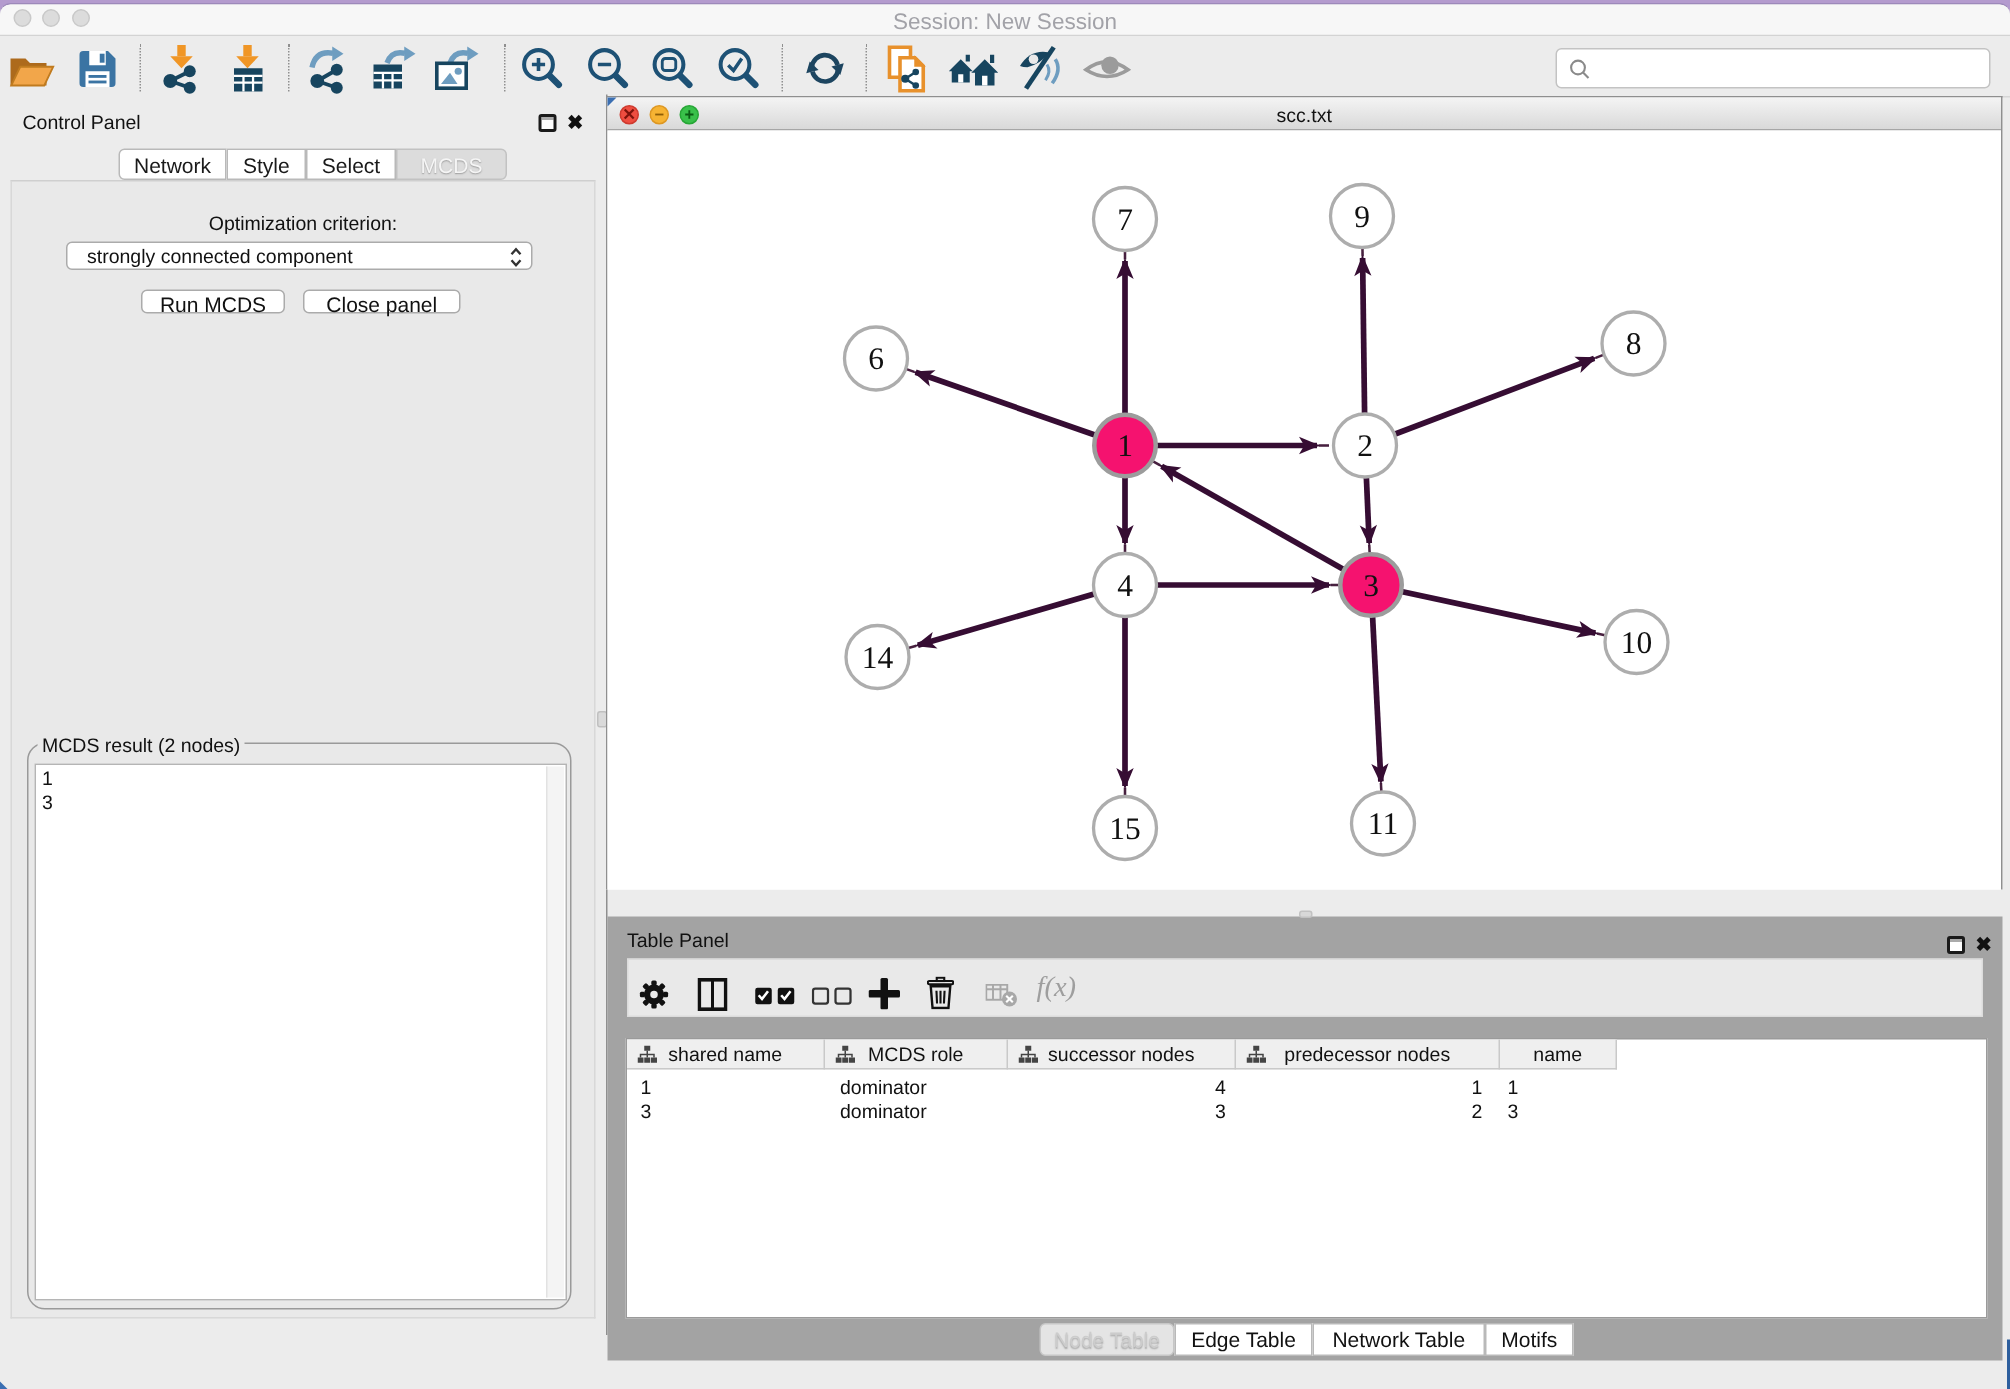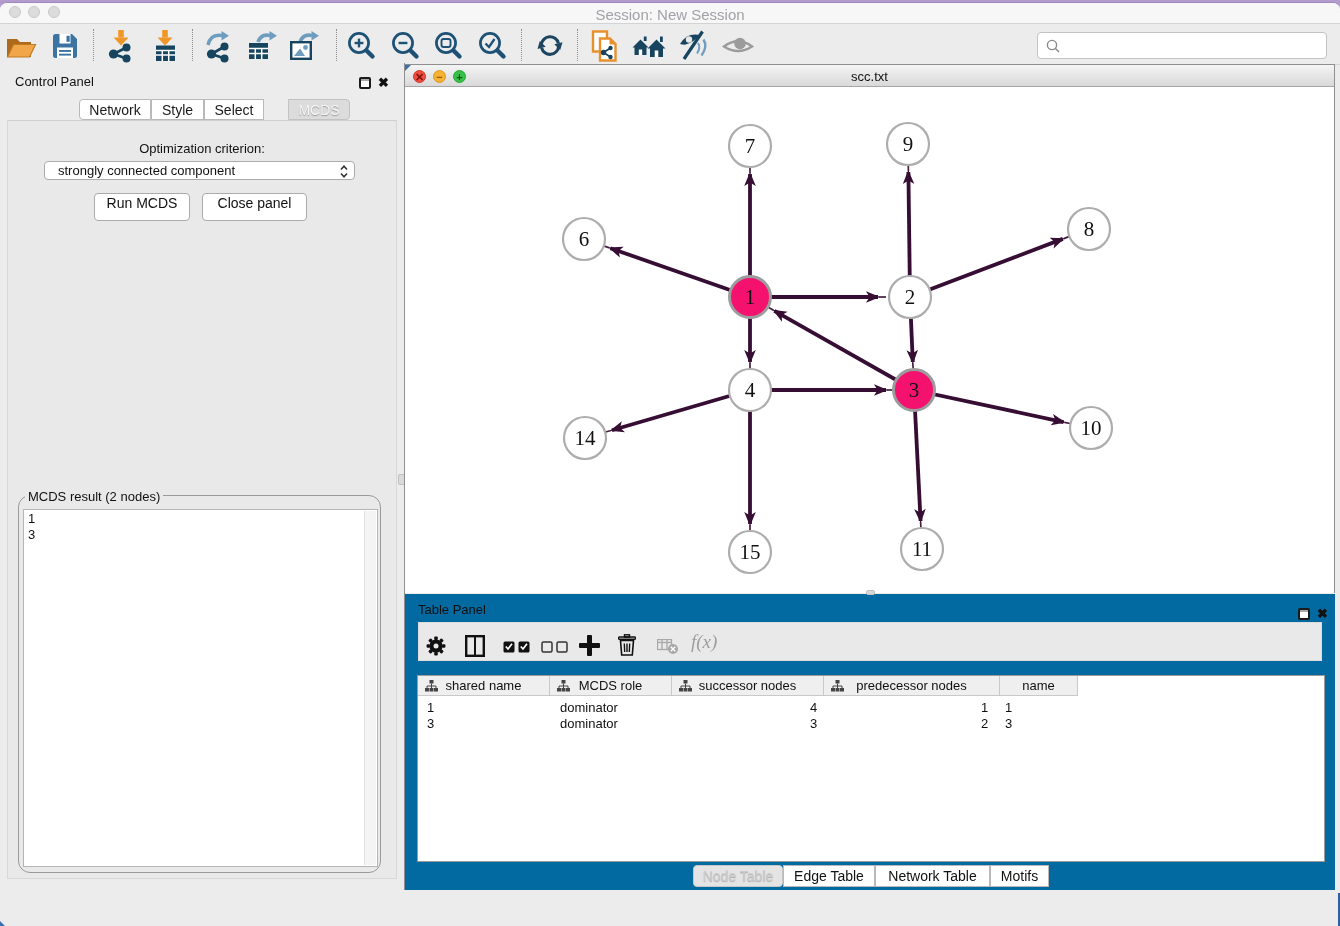--- a/index.html
+++ b/index.html
@@ -21,35 +21,35 @@
 .winbtns { position:absolute; top:10px; }
 .floatbox { display:inline-block; width:12px; height:12px; border:2px solid #1a1a1a; border-radius:2px; background:#fff; vertical-align:middle; box-shadow:inset 0 2px 0 #aaa; }
 .closex { display:inline-block; font-size:13px; font-weight:bold; color:#111; vertical-align:middle; margin-left:7px; }
 
 .tab { position:absolute; top:36px; height:21px; background:#fff; border:1px solid #b9b9b9; font-size:14px; color:#1a1a1a; text-align:center; line-height:20px; }
 .tab.sel { background:#dcdcdc; color:#f5f5f5; text-shadow:0 1px 1px #999; border-color:#c2c2c2; }
 #mcdsbody { position:absolute; left:7px; top:57px; width:390px; height:759px; background:#e9e9e9; border:1px solid #d8d8d8; border-top:1px solid #cfcfcf; }
 #optlabel { position:absolute; left:0; top:78px; width:100%; text-align:center; font-size:13px; color:#111; }
 #dropdown { position:absolute; left:44px; top:98px; width:311px; height:19px; background:#fff; border:1px solid #ababab; border-radius:4px; font-size:13px; color:#111; line-height:17px; padding-left:13px; }
 #dropdown svg { position:absolute; right:5px; top:2px; }
-.btn { position:absolute; top:130px; height:28px; background:#fff; border:1px solid #ababab; border-radius:4px; font-size:14px; color:#111; text-align:center; line-height:18px; }
+.btn { position:absolute; top:130px; height:16px; background:#fff; border:1px solid #ababab; border-radius:4px; font-size:14px; color:#111; text-align:center; line-height:18px; }
 
 #fieldset { position:absolute; left:18px; top:432px; width:363px; height:378px; border:1px solid #9a9a9a; border-radius:12px; }
 #fieldset .legend { position:absolute; left:6px; top:-7px; background:#e9e9e9; padding:0 3px; font-size:13px; color:#111; }
 #resultbox { position:absolute; left:4px; top:13px; width:355px; height:358px; background:#fff; border:1px solid #b5b5b5; font-size:13px; color:#111; padding:1px 0 0 4px; line-height:16px; }
 #resultbox .sb { position:absolute; right:1px; top:1px; width:12px; height:354px; background:#f4f4f4; border-left:1px solid #e2e2e2; }
 
 #netwin { position:absolute; left:404px; top:61px; width:931px; height:529px; border:1px solid #8f8f8f; border-bottom:none; background:#fff; }
 #nettitle { position:absolute; left:0; top:0; width:100%; height:22px; background:linear-gradient(#f4f4f4,#d9d9d9); border-bottom:1px solid #a6a6a6; }
 #nettitle .t { position:absolute; top:4px; width:100%; text-align:center; font-size:13px; color:#111; }
 .mtl { position:absolute; top:5px; width:13px; height:13px; border-radius:50%; font-size:11px; font-weight:bold; text-align:center; line-height:12px; }
 #canvas { position:absolute; left:0; top:22px; width:929px; height:506px; background:#fff; }
 #corner { position:absolute; left:0; top:0; width:0; height:0; border-top:6px solid #3b6fb2; border-right:6px solid transparent; }
 
-#tpanel { position:absolute; left:405px; top:591px; width:930px; height:296px; background:#0369a1; }
+#tpanel { position:absolute; left:405px; top:608px; width:930px; height:296px; background:#a3a3a3; }
 #tpanel .hdr { position:absolute; left:13px; top:8px; font-size:13px; color:#111; }
 #ttoolbar { position:absolute; left:13px; top:28px; width:904px; height:39px; background:#e9e9e9; border:1px solid #dcdcdc; }
 .tti { position:absolute; top:7px; }
 #ttable { position:absolute; left:12px; top:81px; width:908px; height:187px; background:#fff; border:1px solid #9a9a9a; }
 .th { position:absolute; top:0; height:20px; background:#efefef; border-right:1px solid #c9c9c9; border-bottom:1px solid #c9c9c9; font-size:13px; color:#111; text-align:center; line-height:19px; }
 .th svg { position:absolute; left:7px; top:4px; }
 .td { position:absolute; font-size:13px; color:#111; }
 
 .btab { position:absolute; top:271px; height:22px; background:#fff; border:1px solid #b9b9b9; font-size:14px; color:#111; text-align:center; line-height:21px; }
 .btab.sel { background:#e4e4e4; color:#ccc; text-shadow:0 1px 1px #aaa; border-color:#c6c6c6; border-radius:4px; }
@@ -202,21 +202,21 @@
           <line x1="10.4" y1="10.4" x2="14" y2="14" stroke="#8a8a8a" stroke-width="1.4"></line>
         </svg>
       </div>
   </div>
   <div id="cpanel">
     <div class="hdr">Control Panel</div>
     <div class="winbtns" style="left:359px"><span class="floatbox"></span><span class="closex">✖</span></div>
     <div class="tab" style="left:79px; width:72px; border-radius:4px 0 0 4px;">Network</div>
     <div class="tab" style="left:151px; width:53px;">Style</div>
     <div class="tab" style="left:204px; width:60px;">Select</div>
-    <div class="tab sel" style="left:264px; width:62px; border-radius:0 4px 4px 0;margin-left:24px;">MCDS</div>
+    <div class="tab sel" style="left:264px; width:74px; border-radius:0 4px 4px 0;">MCDS</div>
     <div id="mcdsbody"></div>
     <div style="position:absolute; left:398px; top:411px; width:7px; height:11px; background:#dadada; border:1px solid #c0c0c0; border-radius:2px;"></div>
     <div id="optlabel">Optimization criterion:</div>
     <div id="dropdown">strongly connected component<svg width="10" height="15" viewBox="0 0 10 15">
           <path d="M2 5.5 L5 2.2 L8 5.5" fill="none" stroke="#333" stroke-width="1.6"></path>
           <path d="M2 9.5 L5 12.8 L8 9.5" fill="none" stroke="#333" stroke-width="1.6"></path>
         </svg></div>
     <div class="btn" style="left:94px; width:96px;">Run MCDS</div>
     <div class="btn" style="left:202px; width:105px;">Close panel</div>
     <div id="fieldset">

